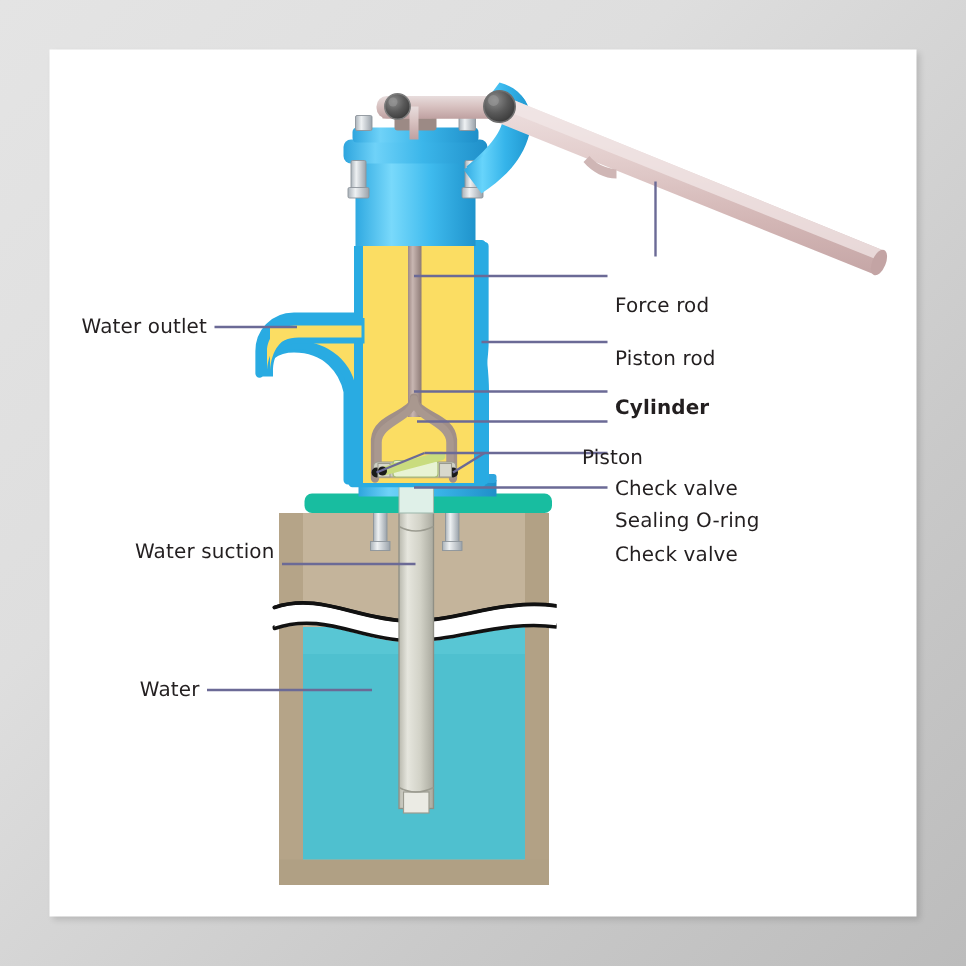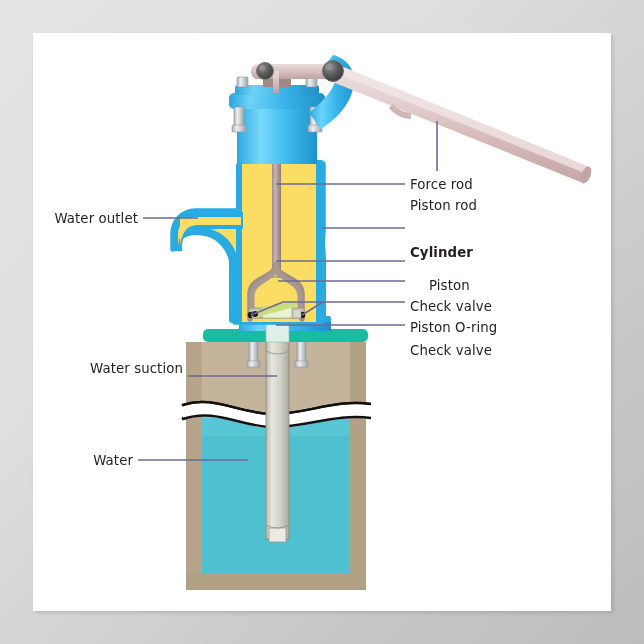--- a/index.html
+++ b/index.html
@@ -34,21 +34,21 @@
   }
   .lbl {
     position: absolute;
     font-family: "DejaVu Sans", sans-serif;
     font-size: 13.3px;
     color: #231f20;
     white-space: pre;
     line-height: 17px;
     letter-spacing: 0.1px;
   }
-  .lbl.right { text-align: center; }
+  .lbl.right { text-align: center; margin-top: 20px; }
   .lbl.left  { text-align: right; }
 </style>
 </head>
 <body>
 
 <div id="poster">
   <div id="paper">
 
     <svg id="art" viewBox="0 0 578 578" xmlns="http://www.w3.org/2000/svg">
       <defs>
@@ -328,29 +328,29 @@
         <line x1="110" y1="185" x2="165" y2="185"></line>
 
         <line x1="155" y1="343" x2="244" y2="343"></line>
 
         <line x1="105" y1="427" x2="215" y2="427"></line>
       </g>
     </svg>
 
     <div class="lbl right" style="left:377px; top:143px;">Force rod</div>
 
-    <div class="lbl right" style="left:377px; top:164px;">Piston rod</div>
+    <div class="lbl right" style="left:377px; top:178px;">Piston rod</div>
 
     <div class="lbl right" style="left:377px; top:211px;font-weight:bold;">Cylinder</div>
 
-    <div class="lbl right" style="left:396px; top:244px;">Piston</div>
+    <div class="lbl right" style="left:355px; top:244px;">Piston</div>
 
     <div class="lbl right" style="left:377px; top:265px;">Check valve</div>
 
-    <div class="lbl right" style="left:377px; top:286px;">Piston O-ring</div>
+    <div class="lbl right" style="left:377px; top:286px;">Sealing O-ring</div>
 
     <div class="lbl right" style="left:377px; top:309px;">Check valve</div>
 
     <div class="lbl left" style="left:-70px; top:177px; width:175px;">Water outlet</div>
 
     <div class="lbl left" style="left:-60px; top:327px; width:210px;">Water suction</div>
 
     <div class="lbl left" style="left:-60px; top:419px; width:160px;">Water</div>
 
   </div>

